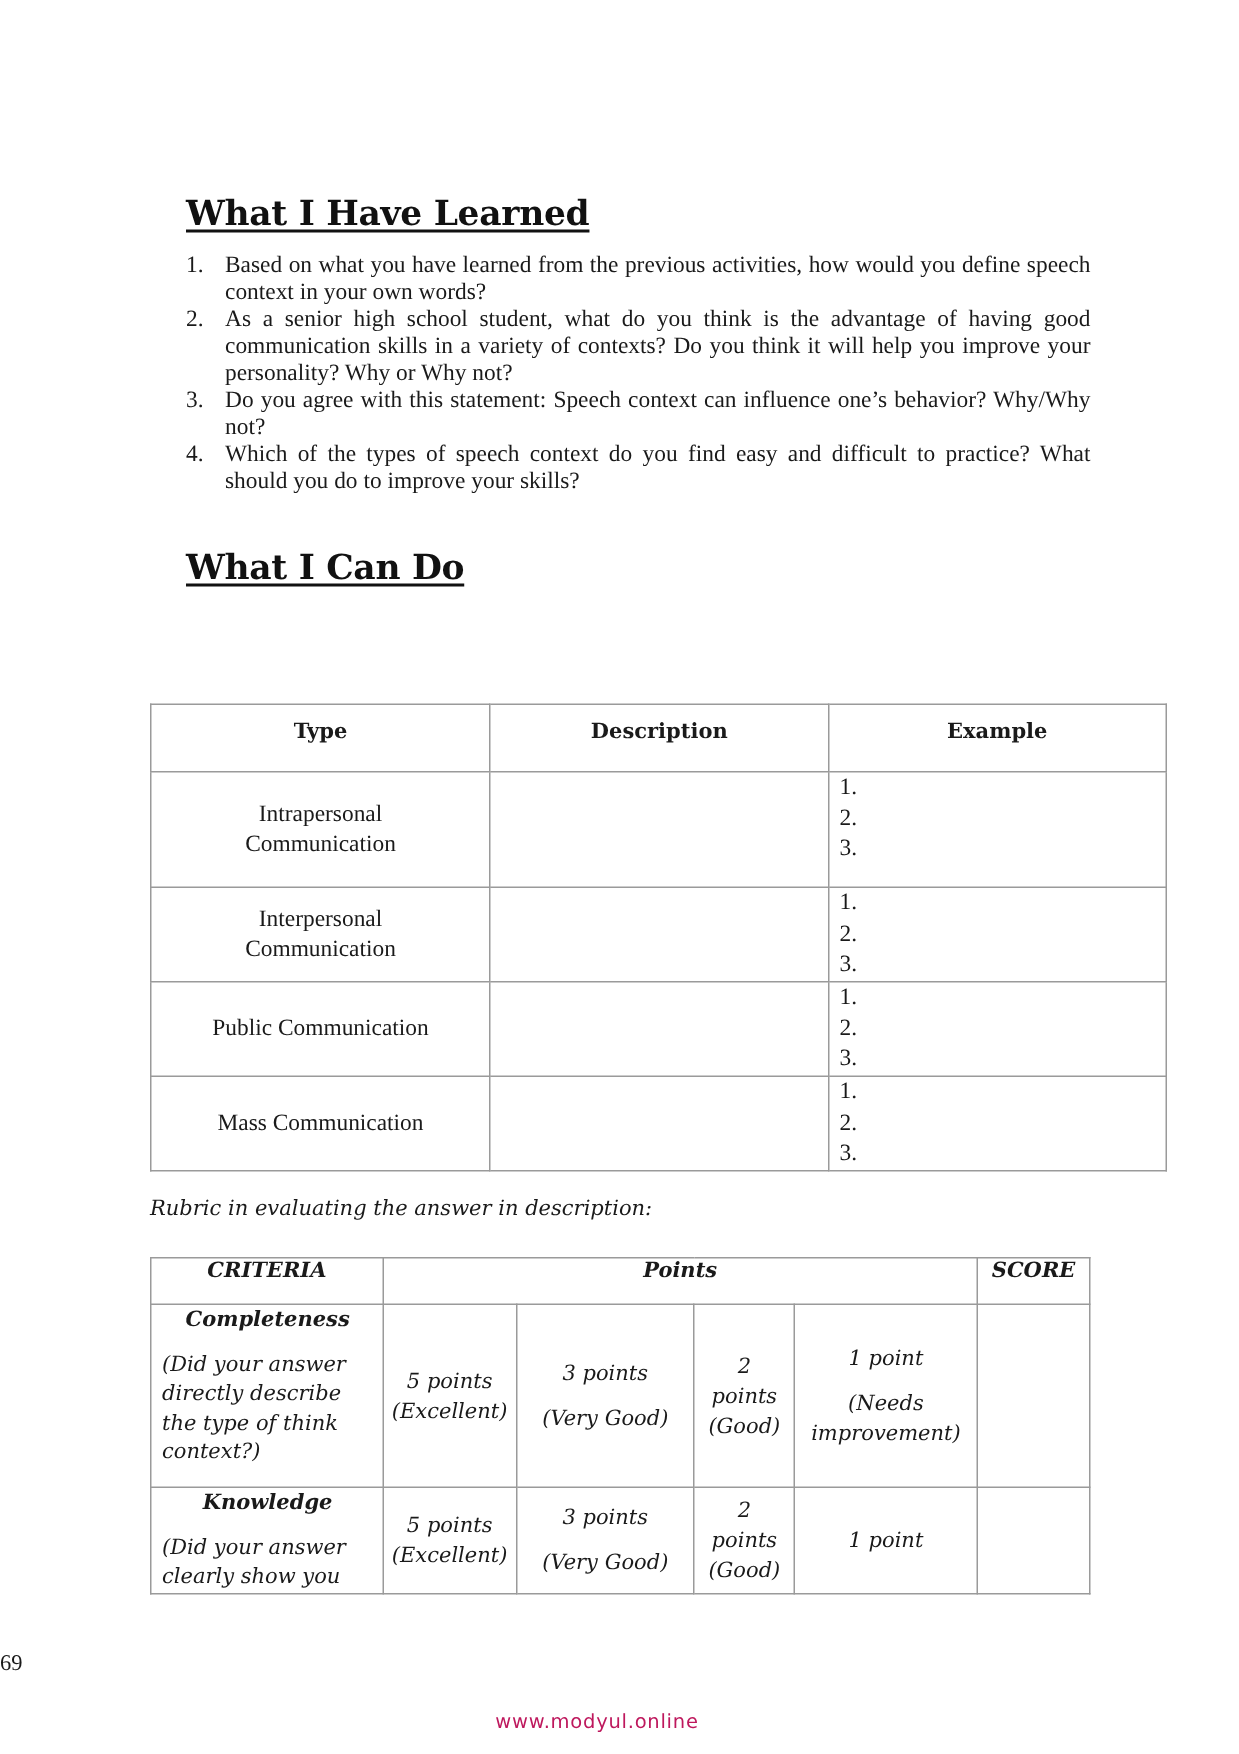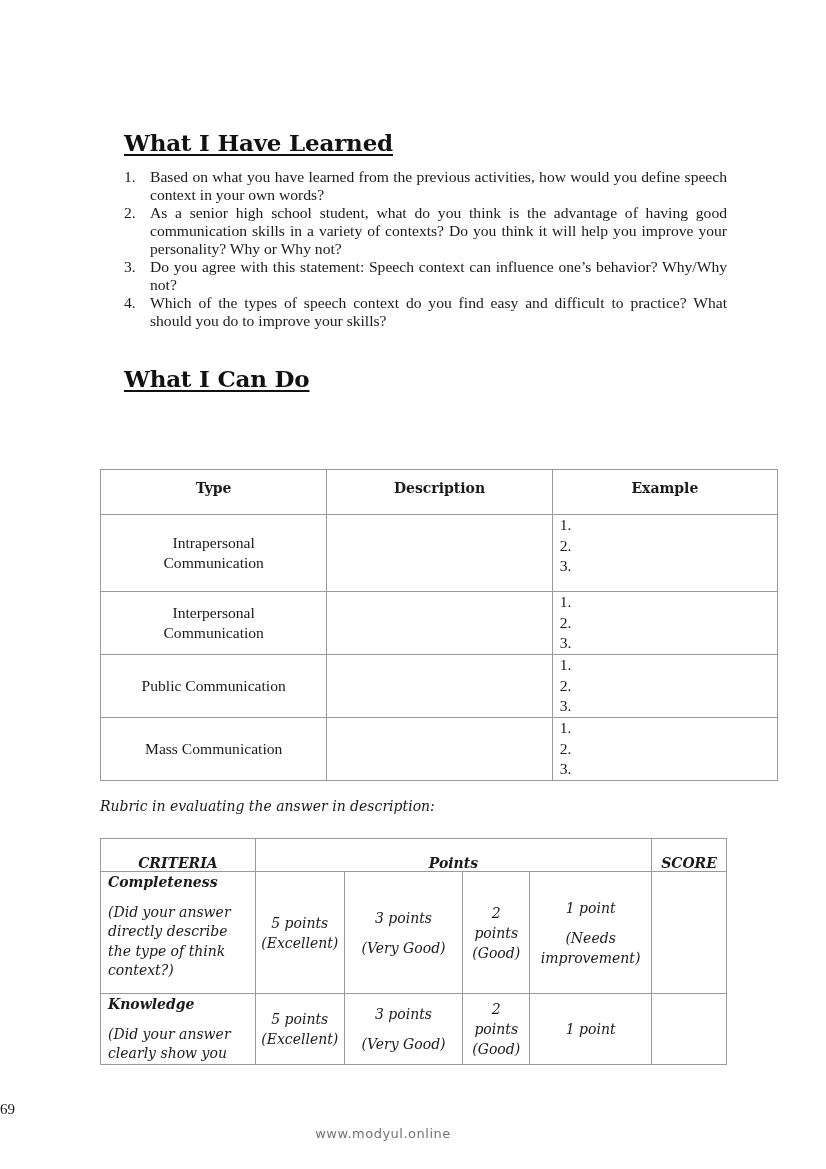--- a/index.html
+++ b/index.html
@@ -30,32 +30,32 @@
   #org td.ex { vertical-align: top; padding-left: 7px; line-height: 20.5px; }
   #org .r1 td { height: 76px; }
   #org .r2 td { height: 62px; }
   #org .r3 td { height: 62px; }
   #org .r4 td { height: 62px; }
 
   .rubric-caption { position: absolute; left: 100px; top: 798px; margin: 0; font-family: "DejaVu Serif", serif;
                     font-style: italic; font-size: 14px; }
 
   #rubric { left: 100px; top: 838px; width: 627px; font-family: "DejaVu Serif", serif; font-style: italic; font-size: 14px; }
-  #rubric th { font-weight: bold; height: 31px; vertical-align: top; padding-top: 16px; box-sizing: border-box; }
+  #rubric th { font-weight: bold; height: 31px; vertical-align: top; padding-top: 0; box-sizing: border-box; }
   #rubric td { text-align: center; vertical-align: middle; line-height: 20px; }
   #rubric td.crit { text-align: left; vertical-align: top; padding: 1px 6px 0 7px; line-height: 19.5px; }
-  #rubric td.crit .cname { display: block; font-weight: bold; margin-bottom: 10px; }
+  #rubric td.crit .cname { display: block; text-align: center; font-weight: bold; margin-bottom: 10px; }
   #rubric .rowA td { height: 120px; }
   #rubric .rowB td { height: 67px; }
   #rubric .gap { display: block; height: 10px; }
 
   .page-num { position: absolute; left: 0; width: 826px; top: 1101px; text-align: left; margin: 0;
               font-family: "Liberation Serif", serif; font-size: 15px; }
-  .watermark { position: absolute; left: 0; width: 766px; top: 1126px; text-align: center; margin: 0;
-               font-family: "DejaVu Sans", sans-serif; font-size: 13px; color: #737373; letter-spacing: 0.5px; }
+  .watermark { position: absolute; left: 0; width: 766px; top: 1126px; text-align: center; margin: 15px;
+               font-family: "DejaVu Sans", sans-serif; font-size: 13px; color: #be185d; letter-spacing: 0.5px; }
 </style>
 </head>
 <body>
 
 <div class="page">
 
   <h2 id="h1" class="heading">What I Have Learned</h2>
 
   <ol class="qlist">
     <li><span class="num">1.</span><span>Based on what you have learned from the previous activities, how would you define speech context in your own words?</span></li>

